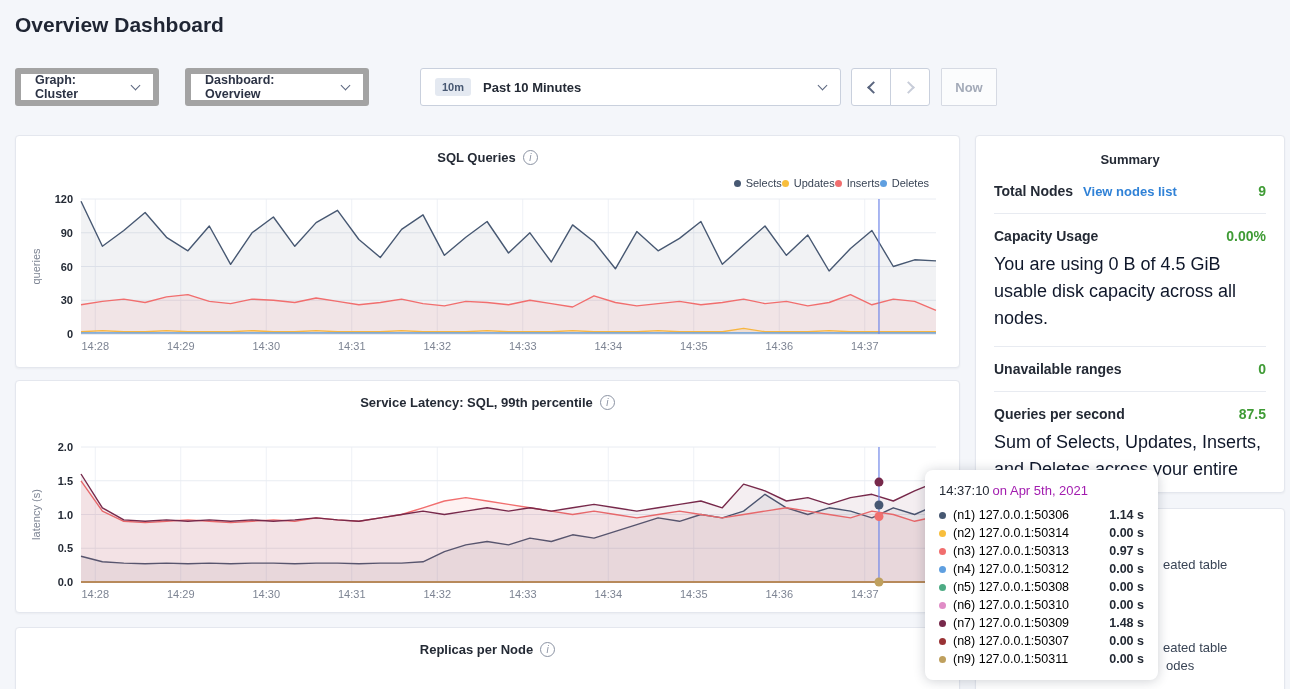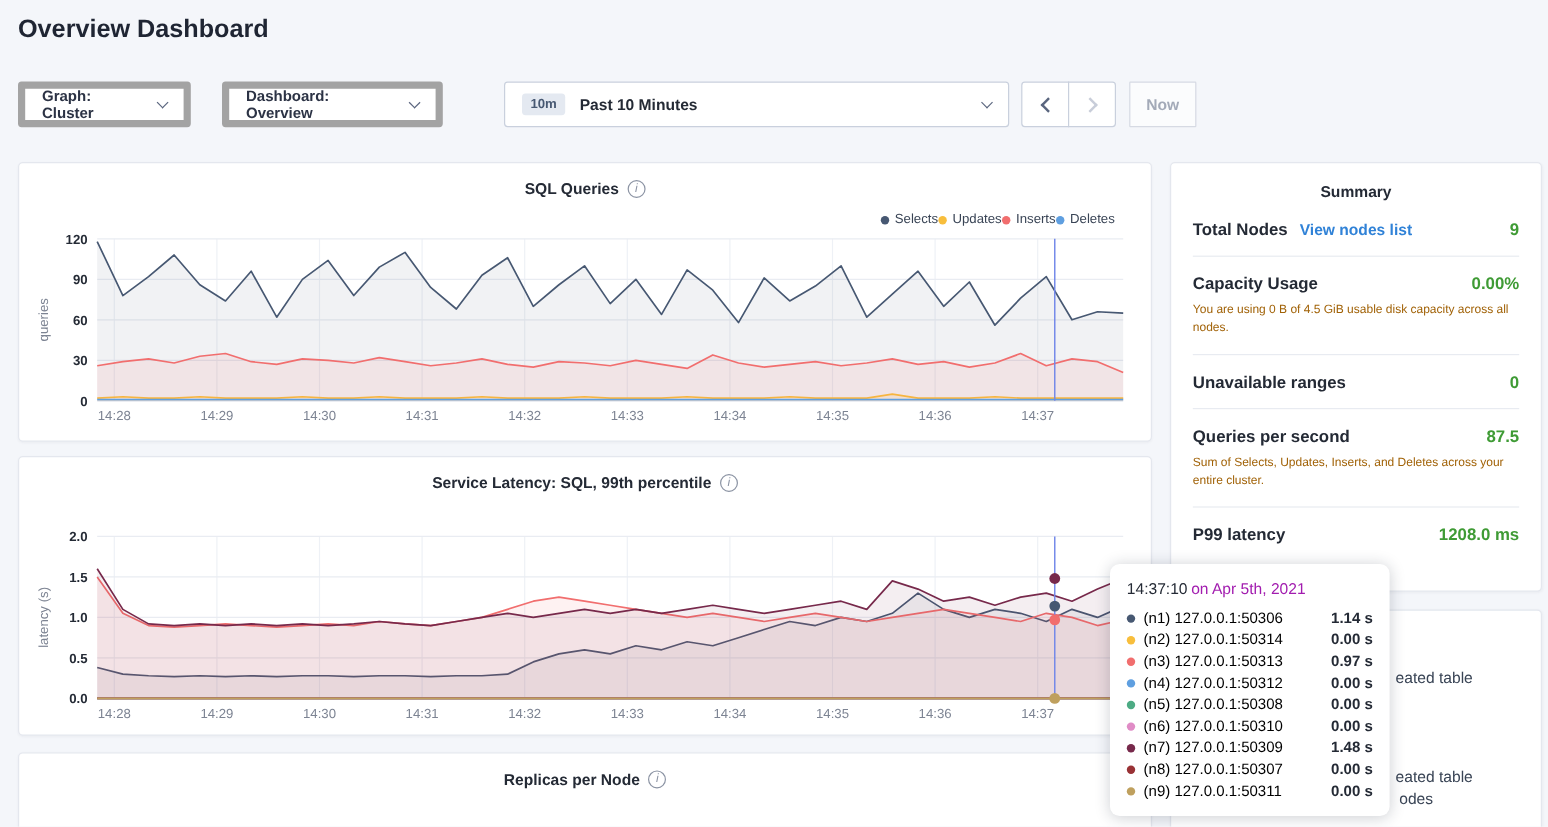--- a/index.html
+++ b/index.html
@@ -43,21 +43,21 @@
   .ytick{font-size:11px;font-weight:700;fill:#242a35}
   .axis-label{font-size:11px;fill:#7d8493}
 
   
   .summary-card{left:975px;top:135px;width:310px;height:358px;padding:16px 18px}
   .summary-title{text-align:center;font-size:13px;font-weight:700;color:#242a35;margin-bottom:16px}
   .sum-line{display:flex;align-items:baseline}
   .sum-label{font-size:14px;font-weight:700;color:#242a35;margin-right:10px}
   .sum-link{font-size:13px;font-weight:700;color:var(--link-blue,#3082d7);text-decoration:none;cursor:pointer}
   .sum-value{margin-left:auto;font-size:14px;font-weight:700;color:var(--accent-green,#3f9b35)}
-  .sum-desc{font-size:10px;color:#a16207;line-height:1.5;margin-top:7px}
+  .sum-desc{font-size:18px;color:#0f172a;line-height:1.5;margin-top:7px}
   .sum-divider{height:1px;background:#e8ebf1;margin:14px 0}
 
   
   .events-card{left:975px;top:508px;width:310px;height:200px;overflow:hidden}
   .event-frag{position:absolute;font-size:13px;color:#394455;white-space:nowrap}
 
   
   .tooltip{position:absolute;left:925px;top:470px;width:233px;background:#fff;border-radius:8px;
            box-shadow:0 1px 12px rgba(33,40,60,.22);padding:13px 14px 12px;z-index:20}
   .tt-title{font-size:13px;margin-bottom:8px}

